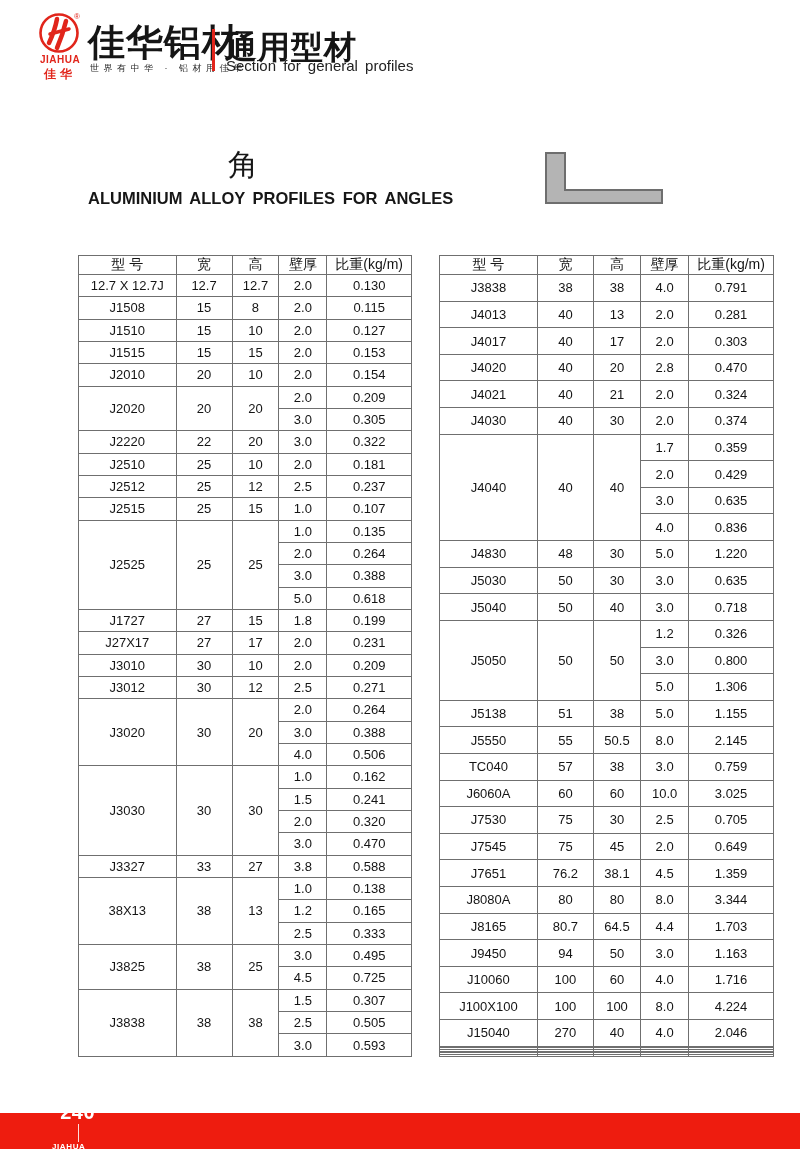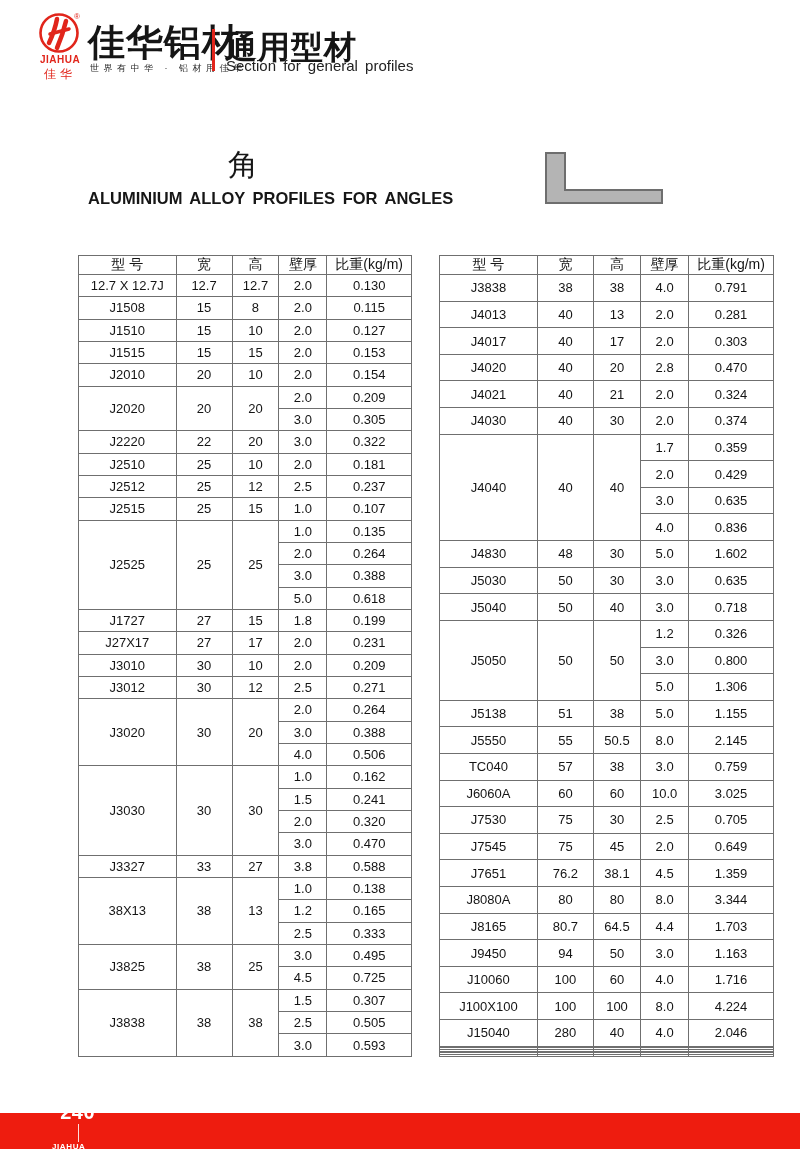--- a/index.html
+++ b/index.html
@@ -12,21 +12,21 @@
   body{
     width:800px;height:1167px;position:relative;
     font-family:"Liberation Sans","DejaVu Sans",sans-serif;
     color:#111;overflow:hidden;
   }
   
   .logo{position:absolute;left:28px;top:12px;width:64px;text-align:center;}
   .logo svg{display:block;margin:0 auto;}
   .logo-r{position:absolute;left:46px;top:0;font-size:8px;color:var(--accent);}
   .logo-en{font-size:10px;font-weight:bold;color:var(--accent);letter-spacing:.5px;margin-top:-2px;}
-  .logo-cn{font-size:12px;font-weight:normal;color:var(--accent);letter-spacing:4px;margin-top:1px;}
+  .logo-cn{font-size:12px;font-weight:bold;color:var(--accent);letter-spacing:4px;margin-top:1px;}
   .brand{position:absolute;left:88px;top:18px;font-size:37px;font-weight:700;letter-spacing:1px;color:#151515;}
   .tagline{position:absolute;left:90px;top:62px;font-size:9px;letter-spacing:4.5px;color:#2a2a2a;}
   .header-divider{position:absolute;left:212px;top:29px;width:3px;height:42px;background:var(--accent);}
   .section-cn{position:absolute;left:225px;top:26px;font-size:32px;font-weight:700;color:#151515;letter-spacing:1px;}
   .section-en{position:absolute;left:226px;top:57px;font-size:15px;color:#222;word-spacing:3px;}
   
   .title-block{position:absolute;left:88px;top:145px;width:310px;text-align:center;}
   .title-cn{font-size:30px;color:#161616;}
   .title-en{font-size:16.5px;color:#161616;margin-top:3px;word-spacing:3px;white-space:nowrap;font-weight:bold;}
   .profile-icon{position:absolute;left:545px;top:152px;}
@@ -393,21 +393,21 @@
       </tr>
       <tr>
         <td>4.0</td>
         <td>0.836</td>
       </tr>
       <tr>
         <td>J4830</td>
         <td>48</td>
         <td>30</td>
         <td>5.0</td>
-        <td>1.602</td>
+        <td>1.220</td>
       </tr>
       <tr>
         <td>J5030</td>
         <td>50</td>
         <td>30</td>
         <td>3.0</td>
         <td>0.635</td>
       </tr>
       <tr>
         <td>J5040</td>
@@ -510,21 +510,21 @@
       </tr>
       <tr>
         <td>J100X100</td>
         <td>100</td>
         <td>100</td>
         <td>8.0</td>
         <td>4.224</td>
       </tr>
       <tr>
         <td>J15040</td>
-        <td>280</td>
+        <td>270</td>
         <td>40</td>
         <td>4.0</td>
         <td>2.046</td>
       </tr>
       <tr>
         <td></td>
         <td></td>
         <td></td>
         <td></td>
         <td></td>

